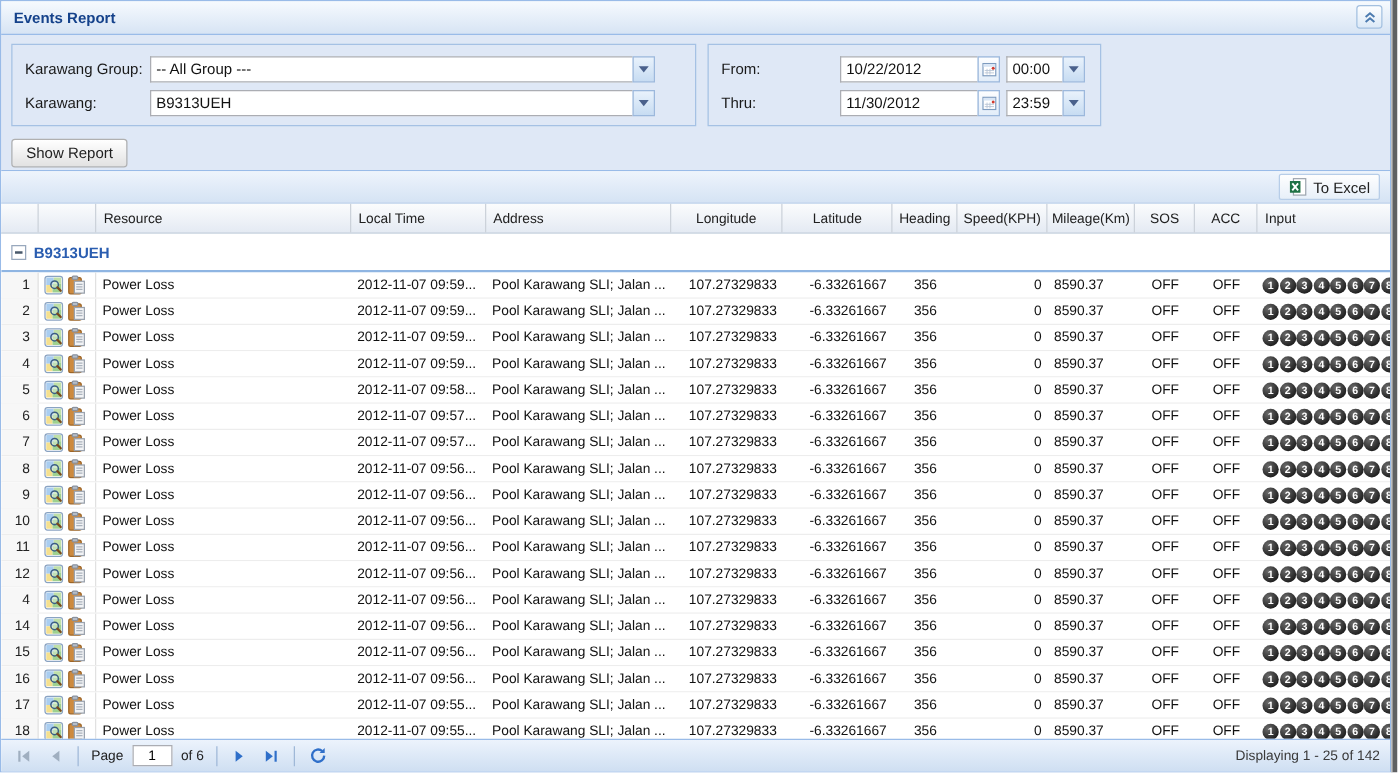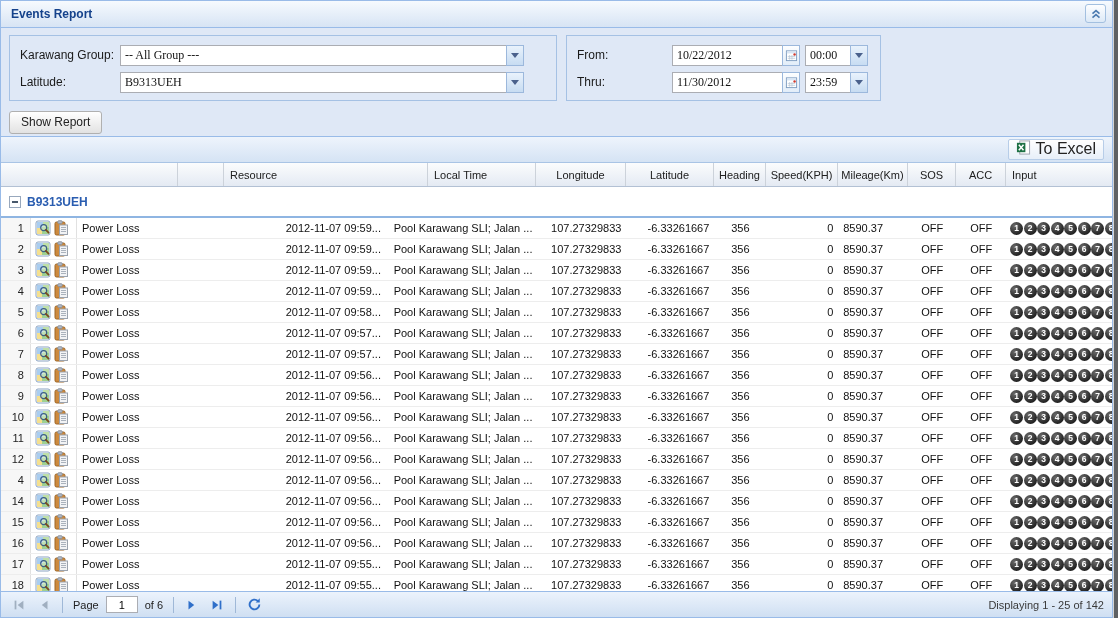--- a/index.html
+++ b/index.html
@@ -15,30 +15,30 @@
   .collapse-btn { width:21px; height:19px; border:1px solid #a3c0e0; border-radius:3px; background:linear-gradient(#fdfeff,#dce9f7); display:flex; align-items:center; justify-content:center; cursor:pointer; }
 
   
   .form-area { height:109px; position:relative; background:#dfe8f6; }
   .fieldset { position:absolute; border:1px solid #a5c1e4; background:#dfe8f6; }
   .fs-left { left:8px; top:7px; width:548px; height:66px; }
   .fs-right { left:565px; top:7px; width:315px; height:66px; }
   .form-row { position:absolute; height:21px; display:flex; align-items:center; }
   .form-label { font-size:12px; color:#1a1a1a; }
   .combo { display:flex; height:21px; }
-  .txt-input { height:21px; border:1px solid #abadb3; border-right:none; font-size:12px; padding:0 4px; color:#111; font-family:Liberation Serif, serif; background:#fff; outline:none; }
+  .txt-input { height:21px; border:1px solid #abadb3; border-right:none; font-size:12px; padding:0 4px; color:#111; font-family:Liberation Sans, sans-serif; background:#fff; outline:none; }
   .trigger { width:18px; height:21px; border:1px solid #9cb8dc; background:linear-gradient(#e9f2fc,#c7dcf2); display:flex; align-items:center; justify-content:center; cursor:pointer; }
   .arr { width:0; height:0; border-left:4px solid transparent; border-right:4px solid transparent; border-top:5px solid #4a618c; }
   .cal-trigger { width:18px; height:21px; border:1px solid #9cb8dc; background:linear-gradient(#fdfeff,#e2edf9); display:flex; align-items:center; justify-content:center; cursor:pointer; }
   .show-report { position:absolute; left:8px; top:83px; height:23px; padding:0 11px; font-size:12px; color:#222; font-family:Liberation Sans, sans-serif; border:1px solid #b0b0b0; border-radius:3px; background:linear-gradient(#ffffff,#e2e2e2); cursor:pointer; }
 
   
   .grid { flex:1; display:flex; flex-direction:column; background:#fff; border-top:1px solid #99bbe8; }
   .grid-toolbar { height:26px; background:linear-gradient(#eef4fc,#d5e3f4); border-bottom:1px solid #a9c4e5; display:flex; align-items:center; justify-content:flex-end; padding-right:8px; }
-  .excel-btn { display:flex; align-items:flex-start; gap:5px; height:21px; padding:0 7px; font-size:16px; color:#222; font-family:"Liberation Sans",sans-serif; border:1px solid #b7cde8; border-radius:2px; background:linear-gradient(#fefefe,#e7eff9); cursor:pointer; }
+  .excel-btn { display:flex; align-items:center; gap:5px; height:21px; padding:0 7px; font-size:12px; color:#222; font-family:"Liberation Sans",sans-serif; border:1px solid #b7cde8; border-radius:2px; background:linear-gradient(#fefefe,#e7eff9); cursor:pointer; }
 
   .grid-header { height:24px; display:flex; background:linear-gradient(#fbfcfd,#e4eaf3); border-bottom:1px solid #b3c1d4;justify-content:flex-end; }
   .hcell { height:100%; border-right:1px solid #ccd2da; display:flex; align-items:center; padding:0 6px; font-size:11px; color:#202020; white-space:nowrap; overflow:hidden; cursor:pointer; }
   .hcell.ctr { justify-content:center; }
 
   .grid-body { height:404px; overflow:hidden; background:#fff; }
   .group-row { height:31px; display:flex; align-items:center; padding-left:8px; border-bottom:2px solid #8fb5e2; background:#fff; }
   .collapse-box { width:12px; height:12px; border:1px solid #98a8bd; background:#fff; display:flex; align-items:center; justify-content:center; margin-right:6px; cursor:pointer; }
   .collapse-box i { display:block; width:6px; height:2px; background:#49596b; }
   .group-title { font-size:12px; font-weight:bold; color:#2a5db0; }
@@ -93,21 +93,21 @@
         <div class="form-row" style="left:10px; top:9px; width:530px;">
           <span class="form-label" style="width:100px;">Karawang Group:</span>
           <span class="combo">
             <input class="txt-input" style="width: 386px;" readonly="" value="-- All Group ---">
             <span class="trigger">
                 <i class="arr"></i>
               </span>
           </span>
         </div>
         <div class="form-row" style="left:10px; top:36px; width:530px;">
-          <span class="form-label" style="width:100px;">Latitude:</span>
+          <span class="form-label" style="width:100px;">Karawang:</span>
           <span class="combo">
             <input class="txt-input" style="width: 386px;" readonly="" value="B9313UEH">
             <span class="trigger">
                 <i class="arr"></i>
               </span>
           </span>
         </div>
       </div>
 
       <div class="fieldset fs-right">
@@ -169,20 +169,21 @@
             </svg>
           <span>To Excel</span>
         </button>
       </div>
 
       <div class="grid-header">
         <div class="hcell h-num"></div>
         <div class="hcell h-ico"></div>
         <div class="hcell h-res">Resource</div>
         <div class="hcell h-time">Local Time</div>
+        <div class="hcell h-addr">Address</div>
         <div class="hcell h-lon ctr">Longitude</div>
         <div class="hcell h-lat ctr">Latitude</div>
         <div class="hcell h-hdg ctr">Heading</div>
         <div class="hcell h-spd ctr">Speed(KPH)</div>
         <div class="hcell h-mil ctr">Mileage(Km)</div>
         <div class="hcell h-sos ctr">SOS</div>
         <div class="hcell h-acc ctr">ACC</div>
         <div class="hcell h-inp">Input</div>
       </div>
 

